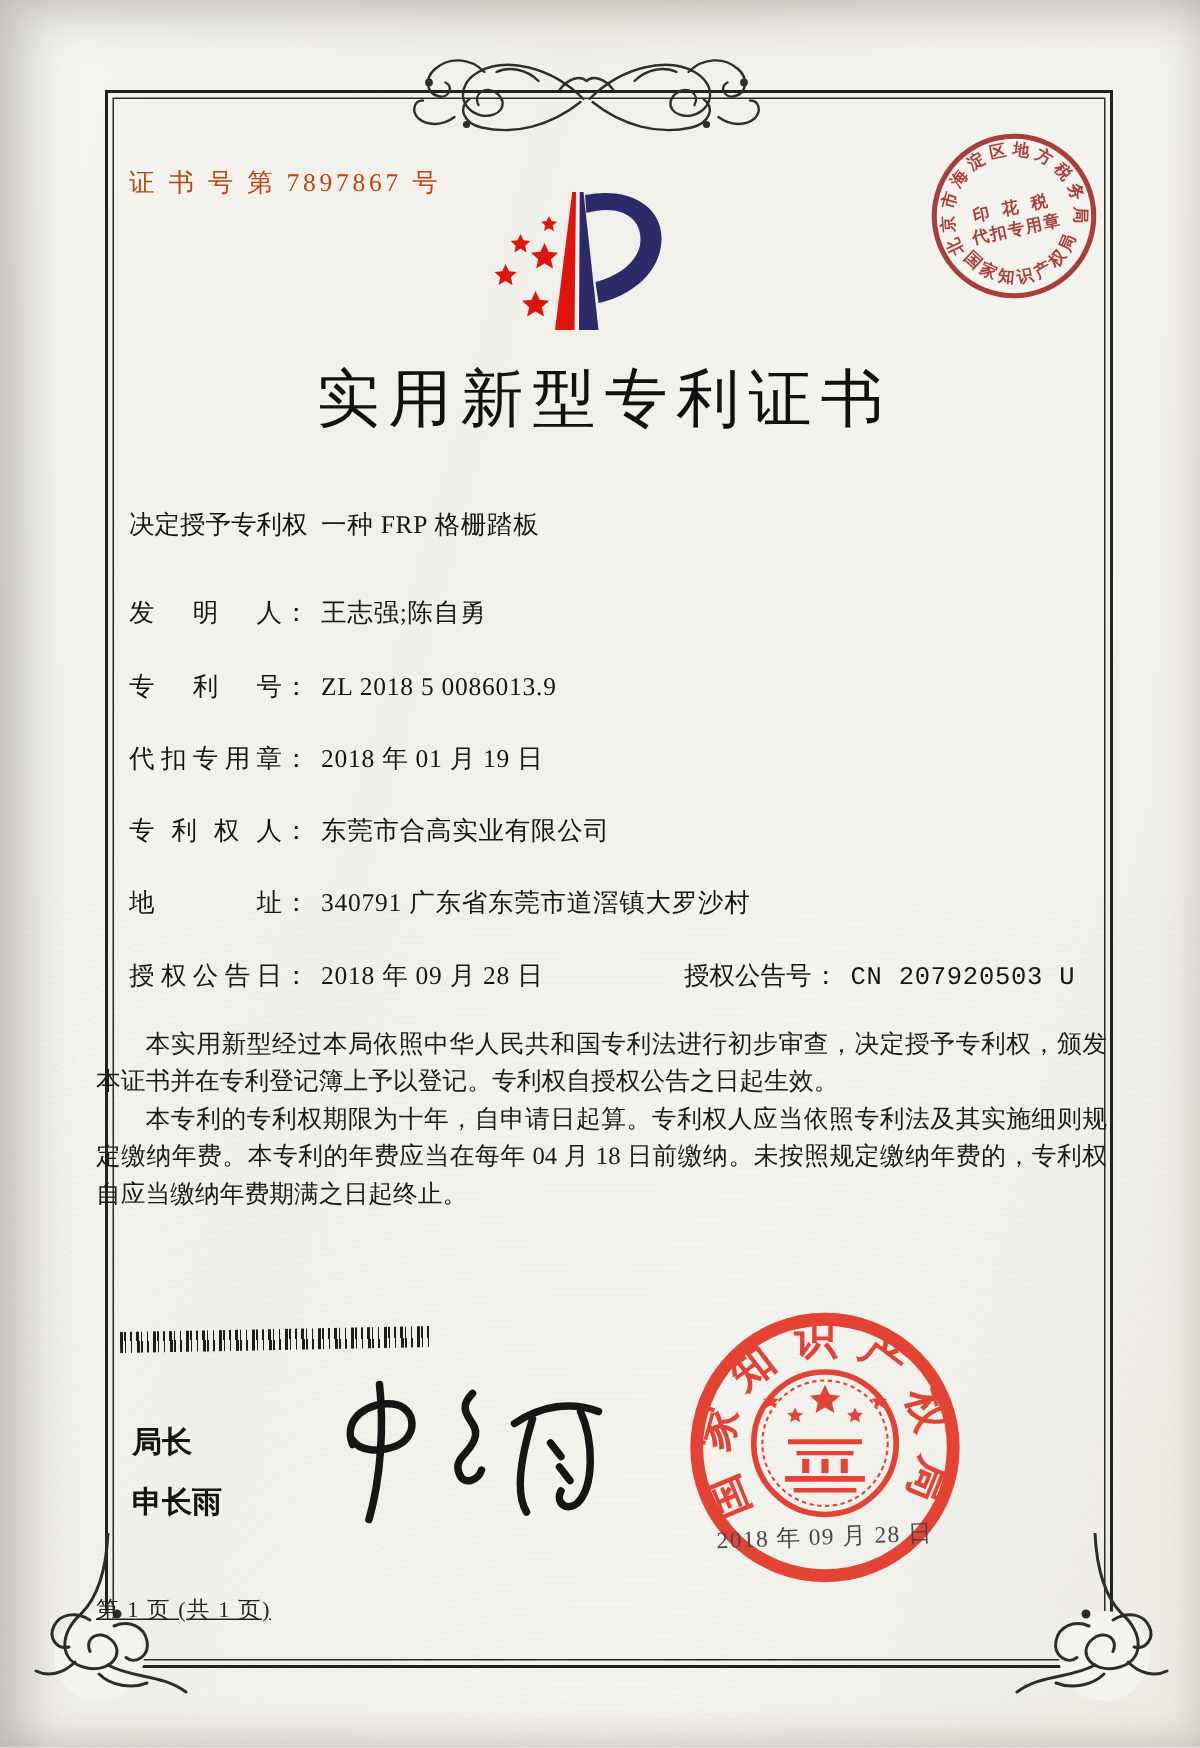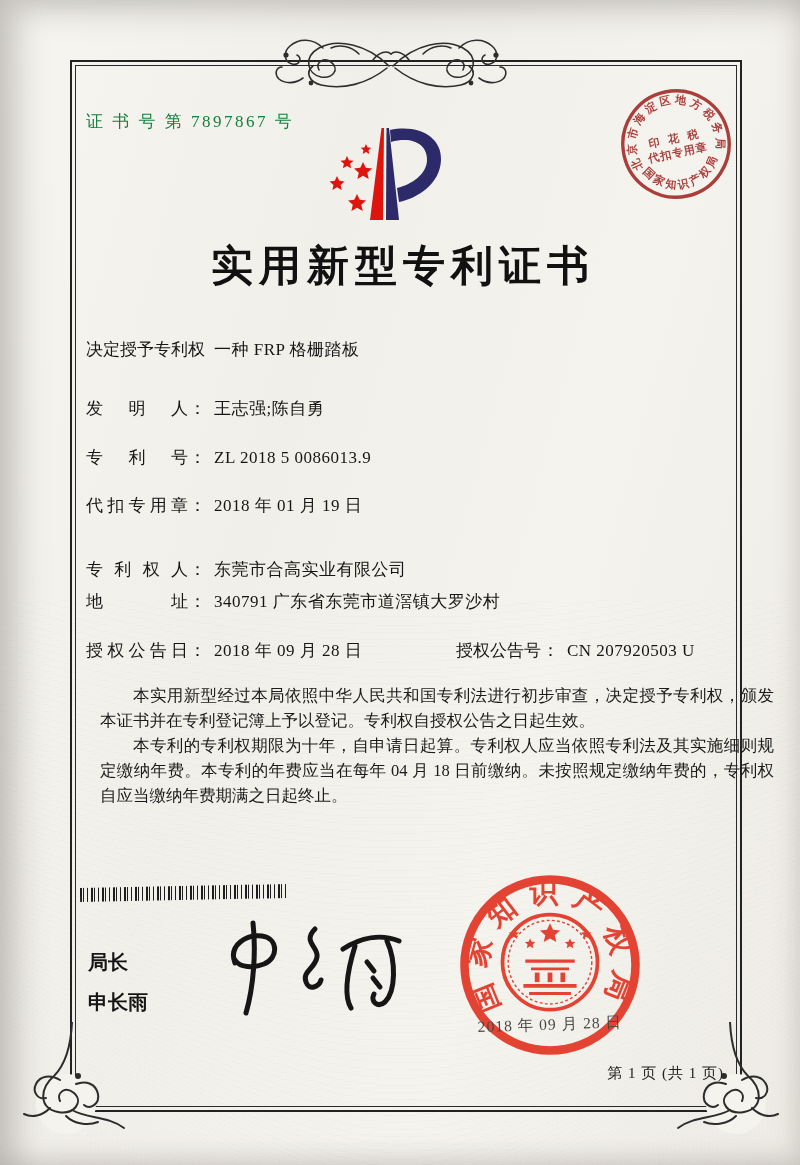--- a/index.html
+++ b/index.html
@@ -12,44 +12,44 @@
   .paper-shade{position:absolute;inset:0;pointer-events:none;
     box-shadow:inset 18px 10px 30px rgba(120,115,108,.35), inset -6px -8px 22px rgba(150,145,138,.25);}
   .guilloche{position:absolute;left:0;right:0;top:600px;bottom:0;pointer-events:none;opacity:.5;
     background:repeating-radial-gradient(ellipse 900px 260px at 50% 115%,rgba(150,170,150,.10) 0 1px,transparent 1px 8px);}
   
   .frame-outer{position:absolute;left:70px;top:60px;width:668px;height:1048px;
     border:2.5px solid #222;}
   .frame-inner{position:absolute;inset:3px;border:1px solid #2a2a2a;}
   .ornament{position:absolute;pointer-events:none;}
   
-  .cert-no{position:absolute;left:86px;top:110px;font-size:17px;color:#15803d;letter-spacing:2.5px;}
+  .cert-no{position:absolute;left:86px;top:110px;font-size:17px;color:#c2410c;letter-spacing:2.5px;}
   .logo{position:absolute;left:328px;top:118px;}
   .title{position:absolute;left:0;top:238px;width:800px;text-align:center;
-    font-size:42px;font-weight:700;color:#111;letter-spacing:6px;padding-left:6px;box-sizing:border-box;}
+    font-size:42px;font-weight:400;color:#111;letter-spacing:6px;padding-left:6px;box-sizing:border-box;}
   
   .fields{position:absolute;left:86px;top:338px;width:640px;font-size:17px;color:#161616;}
   .f-row{position:absolute;left:0;white-space:nowrap;}
   .f-label{display:inline-block;width:102px;text-align:justify;text-align-last:justify;vertical-align:bottom;}
   .f-colon{display:inline-block;margin:0 8px 0 1px;}
   .f-value{letter-spacing:.5px;}
-  .grant-no{position:absolute;left:370px;top:0;white-space:nowrap;}
+  .grant-no{position:absolute;left:370px;top:0;white-space:nowrap;font-family:Liberation Mono, monospace;}
   
   .body-text{position:absolute;left:64px;top:683px;width:674px;
-    font-size:16.5px;line-height:25px;color:#1b1b1b;text-align:justify;margin-left:36px;}
+    font-size:16.5px;line-height:25px;color:#1b1b1b;text-align:justify;}
   .body-text p{margin:0;text-indent:2em;}
   
   .barcode{position:absolute;left:80px;top:886px;width:208px;height:14px;transform:rotate(-1.1deg);
     background:repeating-linear-gradient(90deg,#1d1d1d 0 2px,transparent 2px 3px,#1d1d1d 3px 4px,transparent 4px 7px,#1d1d1d 7px 8px,transparent 8px 11px);}
   
   .signoff{position:absolute;left:88px;top:942px;font-size:20px;color:#151515;line-height:40px;font-weight:bold;}
   .signature{position:absolute;left:215px;top:905px;}
   .seal{position:absolute;left:455px;top:870px;}
   .tax-stamp{position:absolute;left:618px;top:86px;}
-  .footer{position:absolute;left:64px;top:1064px;width:660px;text-align:right;font-size:15px;color:#222;letter-spacing:1px;}
+  .footer{position:absolute;left:64px;top:1064px;width:660px;text-align:left;font-size:15px;color:#222;letter-spacing:1px;text-decoration:underline;}
   svg text{font-family:"Liberation Serif","DejaVu Serif",serif;}
 </style>
 </head>
 <body>
 
 <div class="guilloche"></div>
 <div class="paper-shade"></div>
 
 <div class="frame-outer">
   <div class="frame-inner"></div>
@@ -115,21 +115,21 @@
   </div>
   <div class="f-row" style="top:59px">
     <span class="f-label">发明人</span><span class="f-colon">：</span><span class="f-value">王志强;陈自勇</span>
   </div>
   <div class="f-row" style="top:108px">
     <span class="f-label">专利号</span><span class="f-colon">：</span><span class="f-value">ZL 2018 5 0086013.9</span>
   </div>
   <div class="f-row" style="top:156px">
     <span class="f-label">代扣专用章</span><span class="f-colon">：</span><span class="f-value">2018 年 01 月 19 日</span>
   </div>
-  <div class="f-row" style="top:220px">
+  <div class="f-row" style="top:204px">
     <span class="f-label">专利权人</span><span class="f-colon">：</span><span class="f-value">东莞市合高实业有限公司</span>
   </div>
   <div class="f-row" style="top:252px">
     <span class="f-label">地址</span><span class="f-colon">：</span><span class="f-value">340791 广东省东莞市道滘镇大罗沙村</span>
   </div>
   <div class="f-row" style="top:301px">
     <span class="f-label">授权公告日</span><span class="f-colon">：</span><span class="f-value">2018 年 09 月 28 日</span>
     <span class="grant-no">
       <span>授权公告号</span><span class="f-colon">：</span><span class="f-value">CN 207920503 U</span>
     </span>

